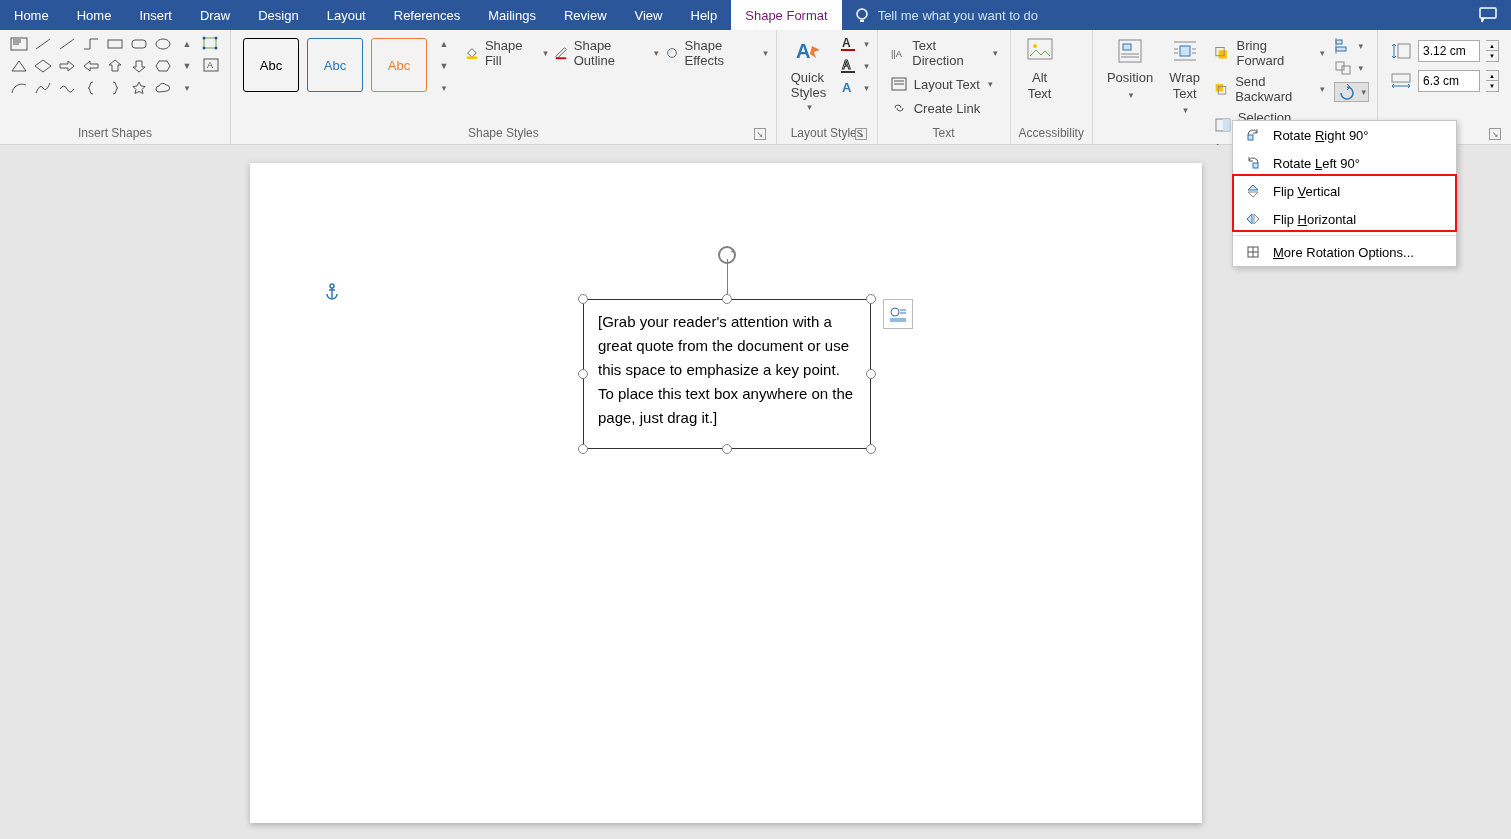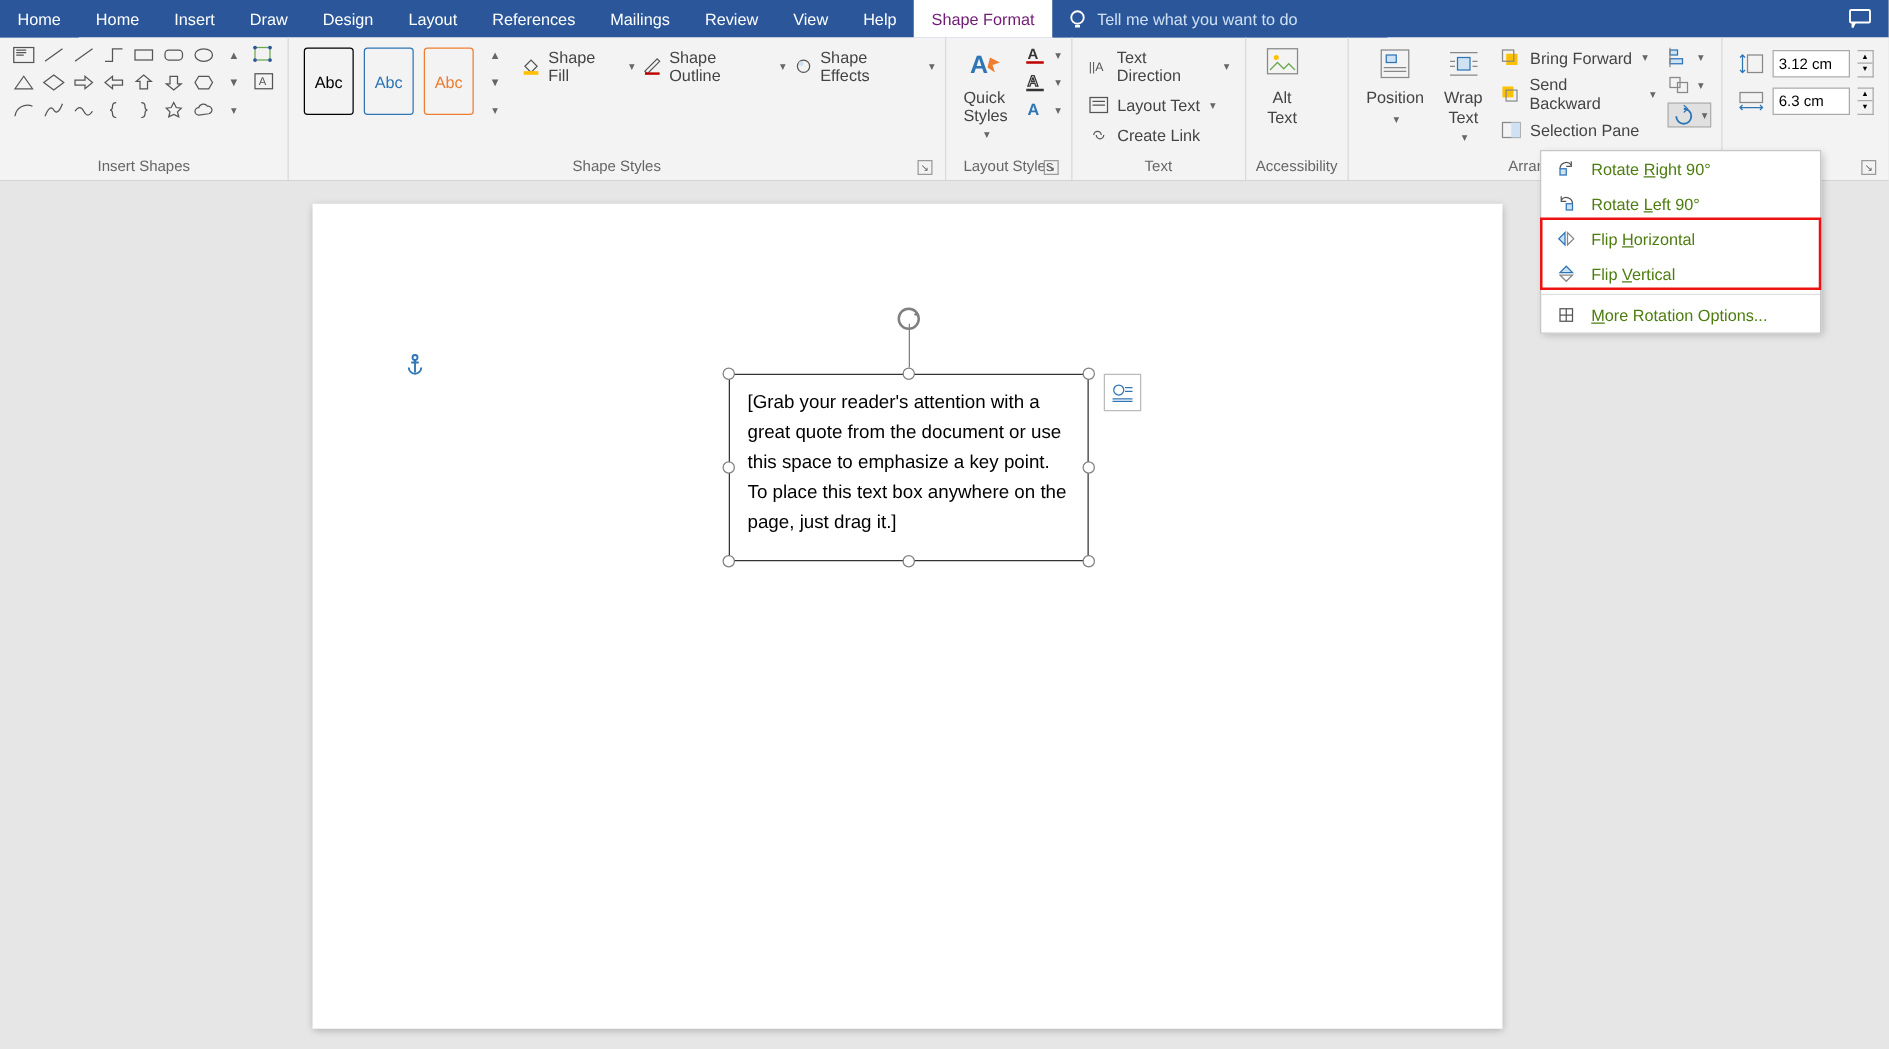--- a/index.html
+++ b/index.html
@@ -25,21 +25,21 @@
 .dlg-launcher { position: absolute; right: 2px; bottom: 4px; width: 12px; height: 12px; border: 1px solid #9a9a9a; display: inline-flex; align-items: center; justify-content: center; font-size: 8px; color: #666; }
 
 
 .shape-grid { display: grid; grid-template-columns: repeat(7, 22px); grid-auto-rows: 20px; gap: 2px; }
 .shape-cell { display: flex; align-items: center; justify-content: center; }
 .shape-cell svg { width: 18px; height: 14px; }
 .more-col { display: flex; flex-direction: column; gap: 2px; margin-left: 2px; }
 .tiny-btn { width: 14px; height: 20px; display: flex; align-items: center; justify-content: center; color: #666; font-size: 9px; }
 
 
-.style-card { width: 40px; height: 54px; border: 1px solid #000; border-radius: 3px; display: flex; align-items: center; justify-content: center; font-size: 13px; margin: 4px; }
+.style-card { width: 56px; height: 54px; border: 1px solid #000; border-radius: 3px; display: flex; align-items: center; justify-content: center; font-size: 13px; margin: 4px; }
 .style-card.blue { border-color: #2e75b6; color: #2e75b6; }
 .style-card.orange { border-color: #ed7d31; color: #ed7d31; }
 .style-more { display: flex; flex-direction: column; gap: 2px; margin-left: 2px; }
 .shape-opts { display: flex; flex-direction: row; gap: 6px; margin-left: 10px; padding-top: 4px; }
 .opt-row { display: flex; align-items: center; gap: 6px; color: #444; }
 .opt-row svg { width: 16px; height: 16px; }
 .dd-arrow { font-size: 9px; color: #666; margin-left: 2px; }
 
 
 .bigbtn { display: flex; flex-direction: column; align-items: center; gap: 2px; padding: 2px 6px; color: #444; }
@@ -69,21 +69,21 @@
 .size-col { display: flex; flex-direction: column; gap: 8px; padding: 6px 4px; }
 .size-row { display: flex; align-items: center; gap: 6px; }
 .size-row svg { width: 22px; height: 18px; }
 .size-input { width: 62px; height: 22px; border: 1px solid #aaa; padding: 0 4px; font-size: 12px; }
 .spinner { display: flex; flex-direction: column; border: 1px solid #aaa; border-left: none; }
 .spinner div { width: 12px; height: 10px; display: flex; align-items: center; justify-content: center; font-size: 6px; border-bottom: 1px solid #aaa; }
 .spinner div:last-child { border-bottom: none; }
 
 
 .dropdown { position: absolute; top: 120px; left: 1232px; width: 225px; background: #fff; border: 1px solid #c6c6c6; box-shadow: 2px 2px 6px rgba(0,0,0,0.2); z-index: 50; }
-.dd-item { display: flex; align-items: center; gap: 12px; padding: 6px 12px; color: #4d7c0f; }
+.dd-item { display: flex; align-items: center; gap: 12px; padding: 6px 12px; color: #000000; }
 .dd-item svg { width: 16px; height: 16px; }
 .dd-sep { height: 1px; background: #e0e0e0; margin: 2px 0; }
 .highlight-box { position: absolute; border: 2px solid #e11; pointer-events: none; z-index: 60; }
 
 
 .doc-area { position: absolute; top: 145px; left: 0; right: 0; bottom: 0; background: #e6e6e6; }
 .page { position: absolute; left: 250px; top: 18px; width: 952px; height: 660px; background: #fff; box-shadow: 0 2px 6px rgba(0,0,0,0.25); }
 
 
 .textbox-wrap { position: absolute; left: 333px; top: 136px; width: 288px; height: 150px; }
@@ -513,31 +513,31 @@
   <div class="dd-item">
     <svg viewBox="0 0 16 16">
         <path d="M13 8a5 5 0 00-9-3" fill="none" stroke="#555"></path>
         <path d="M4 2v4h4" fill="none" stroke="#555"></path>
         <rect x="8" y="8" width="5" height="5" fill="#cfe2f3" stroke="#2e75b6"></rect>
       </svg>
     <span>Rotate <span class="underline-letter">L</span>eft 90°</span>
   </div>
   <div class="dd-item">
     <svg viewBox="0 0 16 16">
+        <path d="M3 7h10L8 2z" fill="#cfe2f3" stroke="#2e75b6"></path>
+        <path d="M3 9h10L8 14z" fill="none" stroke="#888"></path>
+      </svg>
+    <span>Flip <span class="underline-letter">V</span>ertical</span>
+  </div>
+  <div class="dd-item">
+    <svg viewBox="0 0 16 16">
         <path d="M7 3v10L2 8z" fill="#cfe2f3" stroke="#2e75b6"></path>
         <path d="M9 3v10l5-5z" fill="none" stroke="#888"></path>
       </svg>
     <span>Flip <span class="underline-letter">H</span>orizontal</span>
-  </div>
-  <div class="dd-item">
-    <svg viewBox="0 0 16 16">
-        <path d="M3 7h10L8 2z" fill="#cfe2f3" stroke="#2e75b6"></path>
-        <path d="M3 9h10L8 14z" fill="none" stroke="#888"></path>
-      </svg>
-    <span>Flip <span class="underline-letter">V</span>ertical</span>
   </div>
   <div class="dd-sep"></div>
   <div class="dd-item">
     <svg viewBox="0 0 16 16">
         <rect x="3" y="3" width="10" height="10" fill="none" stroke="#555"></rect>
         <line x1="3" y1="8" x2="13" y2="8" stroke="#555"></line>
         <line x1="8" y1="3" x2="8" y2="13" stroke="#555"></line>
       </svg>
     <span><span class="underline-letter">M</span>ore Rotation Options...</span>
   </div>

